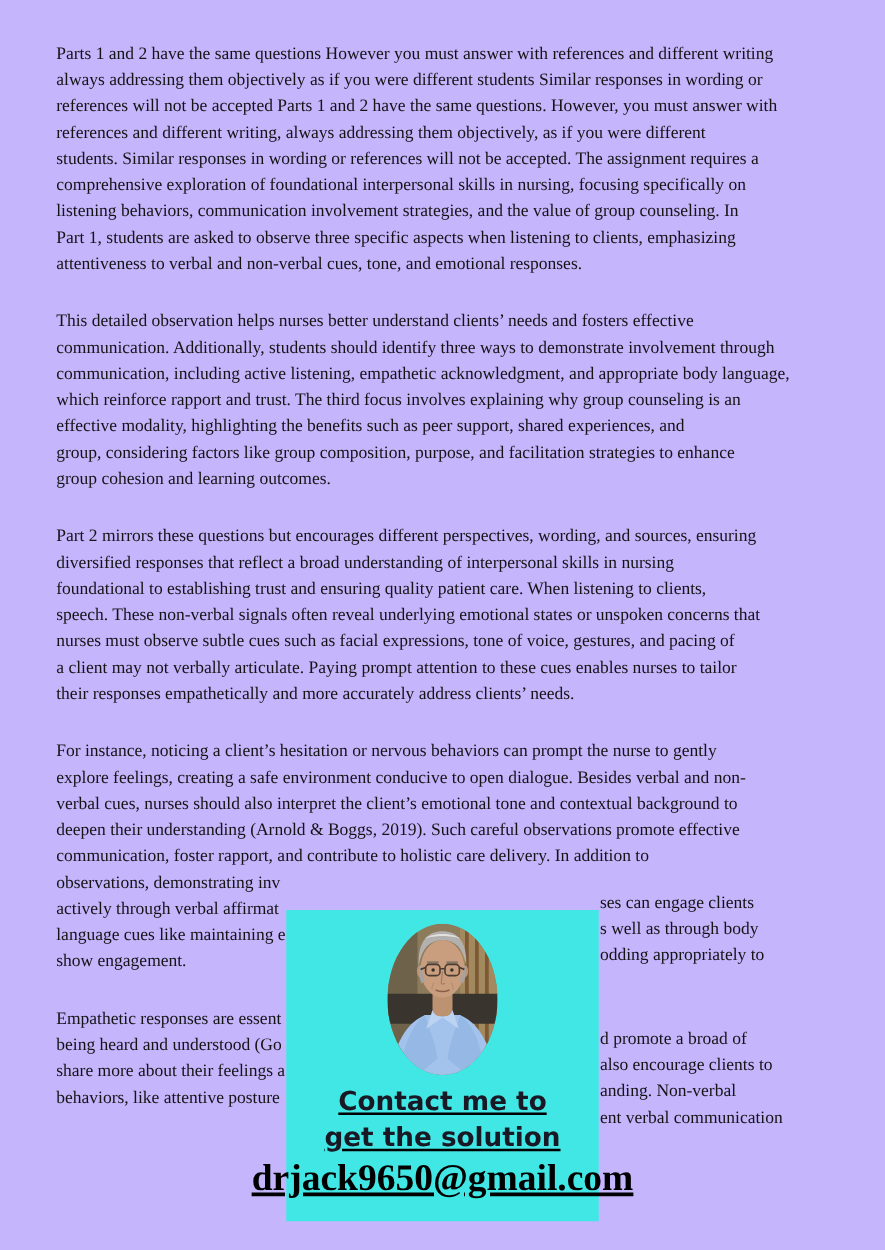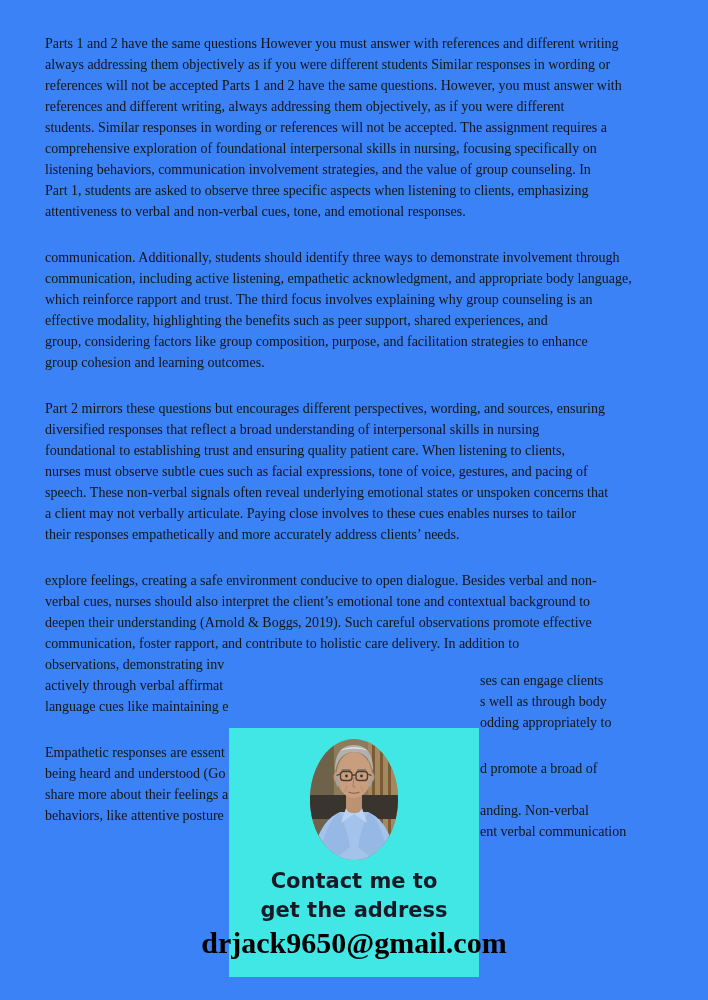--- a/index.html
+++ b/index.html
@@ -65,69 +65,72 @@
     font-family: "Liberation Serif", serif;
     font-weight: 700;
     font-size: 30px;
     line-height: 28px;
     text-align: center;
   }
 </style>
 </head>
 <body>
 
-<div class="page" style="background: #3b82f6;">
+<div class="page" style="background: #c4b5fd;">
 
   <div class="doc-body" style="color: rgb(20, 20, 20);">
       <div class="paragraph">
         <div class="line">Parts 1 and 2 have the same questions However you must answer with references and different writing</div>
         <div class="line">always addressing them objectively as if you were different students Similar responses in wording or</div>
         <div class="line">references will not be accepted Parts 1 and 2 have the same questions. However, you must answer with</div>
         <div class="line">references and different writing, always addressing them objectively, as if you were different</div>
         <div class="line">students. Similar responses in wording or references will not be accepted. The assignment requires a</div>
         <div class="line">comprehensive exploration of foundational interpersonal skills in nursing, focusing specifically on</div>
         <div class="line">listening behaviors, communication involvement strategies, and the value of group counseling. In</div>
         <div class="line">Part 1, students are asked to observe three specific aspects when listening to clients, emphasizing</div>
         <div class="line">attentiveness to verbal and non-verbal cues, tone, and emotional responses.</div>
       </div>
       <div class="paragraph">
+        <div class="line">This detailed observation helps nurses better understand clients’ needs and fosters effective</div>
         <div class="line">communication. Additionally, students should identify three ways to demonstrate involvement through</div>
         <div class="line">communication, including active listening, empathetic acknowledgment, and appropriate body language,</div>
         <div class="line">which reinforce rapport and trust. The third focus involves explaining why group counseling is an</div>
         <div class="line">effective modality, highlighting the benefits such as peer support, shared experiences, and</div>
         <div class="line">group, considering factors like group composition, purpose, and facilitation strategies to enhance</div>
         <div class="line">group cohesion and learning outcomes.</div>
       </div>
       <div class="paragraph">
         <div class="line">Part 2 mirrors these questions but encourages different perspectives, wording, and sources, ensuring</div>
         <div class="line">diversified responses that reflect a broad understanding of interpersonal skills in nursing</div>
         <div class="line">foundational to establishing trust and ensuring quality patient care. When listening to clients,</div>
+        <div class="line">speech. These non-verbal signals often reveal underlying emotional states or unspoken concerns that</div>
         <div class="line">nurses must observe subtle cues such as facial expressions, tone of voice, gestures, and pacing of</div>
-        <div class="line">speech. These non-verbal signals often reveal underlying emotional states or unspoken concerns that</div>
-        <div class="line">a client may not verbally articulate. Paying close involves to these cues enables nurses to tailor</div>
+        <div class="line">a client may not verbally articulate. Paying prompt attention to these cues enables nurses to tailor</div>
         <div class="line">their responses empathetically and more accurately address clients’ needs.</div>
       </div>
       <div class="paragraph">
+        <div class="line">For instance, noticing a client’s hesitation or nervous behaviors can prompt the nurse to gently</div>
         <div class="line">explore feelings, creating a safe environment conducive to open dialogue. Besides verbal and non-</div>
         <div class="line">verbal cues, nurses should also interpret the client’s emotional tone and contextual background to</div>
         <div class="line">deepen their understanding (Arnold &amp; Boggs, 2019). Such careful observations promote effective</div>
         <div class="line">communication, foster rapport, and contribute to holistic care delivery. In addition to</div>
         <div class="line"><span class="seg-left">observations, demonstrating inv</span><span class="seg-right">ses can engage clients</span></div>
         <div class="line"><span class="seg-left">actively through verbal affirmat</span><span class="seg-right">s well as through body</span></div>
         <div class="line"><span class="seg-left">language cues like maintaining e</span><span class="seg-right">odding appropriately to</span></div>
+        <div class="line">show engagement.</div>
       </div>
       <div class="paragraph">
         <div class="line"><span class="seg-left">Empathetic responses are essent</span><span class="seg-right">d promote a broad of</span></div>
-        <div class="line"><span class="seg-left">being heard and understood (Go</span></div>
+        <div class="line"><span class="seg-left">being heard and understood (Go</span><span class="seg-right">also encourage clients to</span></div>
         <div class="line"><span class="seg-left">share more about their feelings a</span><span class="seg-right">anding. Non-verbal</span></div>
         <div class="line"><span class="seg-left">behaviors, like attentive posture</span><span class="seg-right">ent verbal communication</span></div>
       </div>
     </div>
 
-  <div class="contact-overlay" style="background: rgb(65, 231, 228);">
+  <div class="contact-overlay" style="background: rgb(65, 231, 228); text-decoration: underline;">
     <div class="contact-photo">
       <svg viewBox="0 0 88 121" xmlns="http://www.w3.org/2000/svg">
         <defs>
           <clipPath id="ovalClip">
               <ellipse cx="44" cy="60.5" rx="44" ry="60.5"></ellipse>
             </clipPath>
         </defs>
         <g clip-path="url(#ovalClip)">
           <rect width="88" height="121" fill="#8d7c5c"></rect>
           <rect x="0" width="24" height="121" fill="#6f624a"></rect>
@@ -162,18 +165,18 @@
           <circle cx="51.5" cy="37" r="1.4" fill="#3c2f26"></circle>
           <path d="M44,38 L43,47 C43,48.6 45.2,48.6 45.8,47.4" stroke="#a87c5e" stroke-width="1" fill="none"></path>
           <path d="M38.5,53 C42,54.6 46,54.6 49.5,53" stroke="#8a5f4a" stroke-width="1.2" fill="none"></path>
           <path d="M37,47 C36,49.5 35.5,51 35.5,52.5" stroke="#b08a6a" stroke-width="0.8" fill="none"></path>
           <path d="M51,47 C52,49.5 52.5,51 52.5,52.5" stroke="#b08a6a" stroke-width="0.8" fill="none"></path>
         </g>
       </svg>
     </div>
     <div class="contact-heading" style="color: rgb(25, 25, 38);">
       <div>Contact me to</div>
-      <div>get the address</div>
+      <div>get the solution</div>
     </div>
     <div class="contact-email" style="color: rgb(0, 0, 0);">drjack9650@gmail.com</div>
   </div>
 
 </div>
 
 </body></html>

